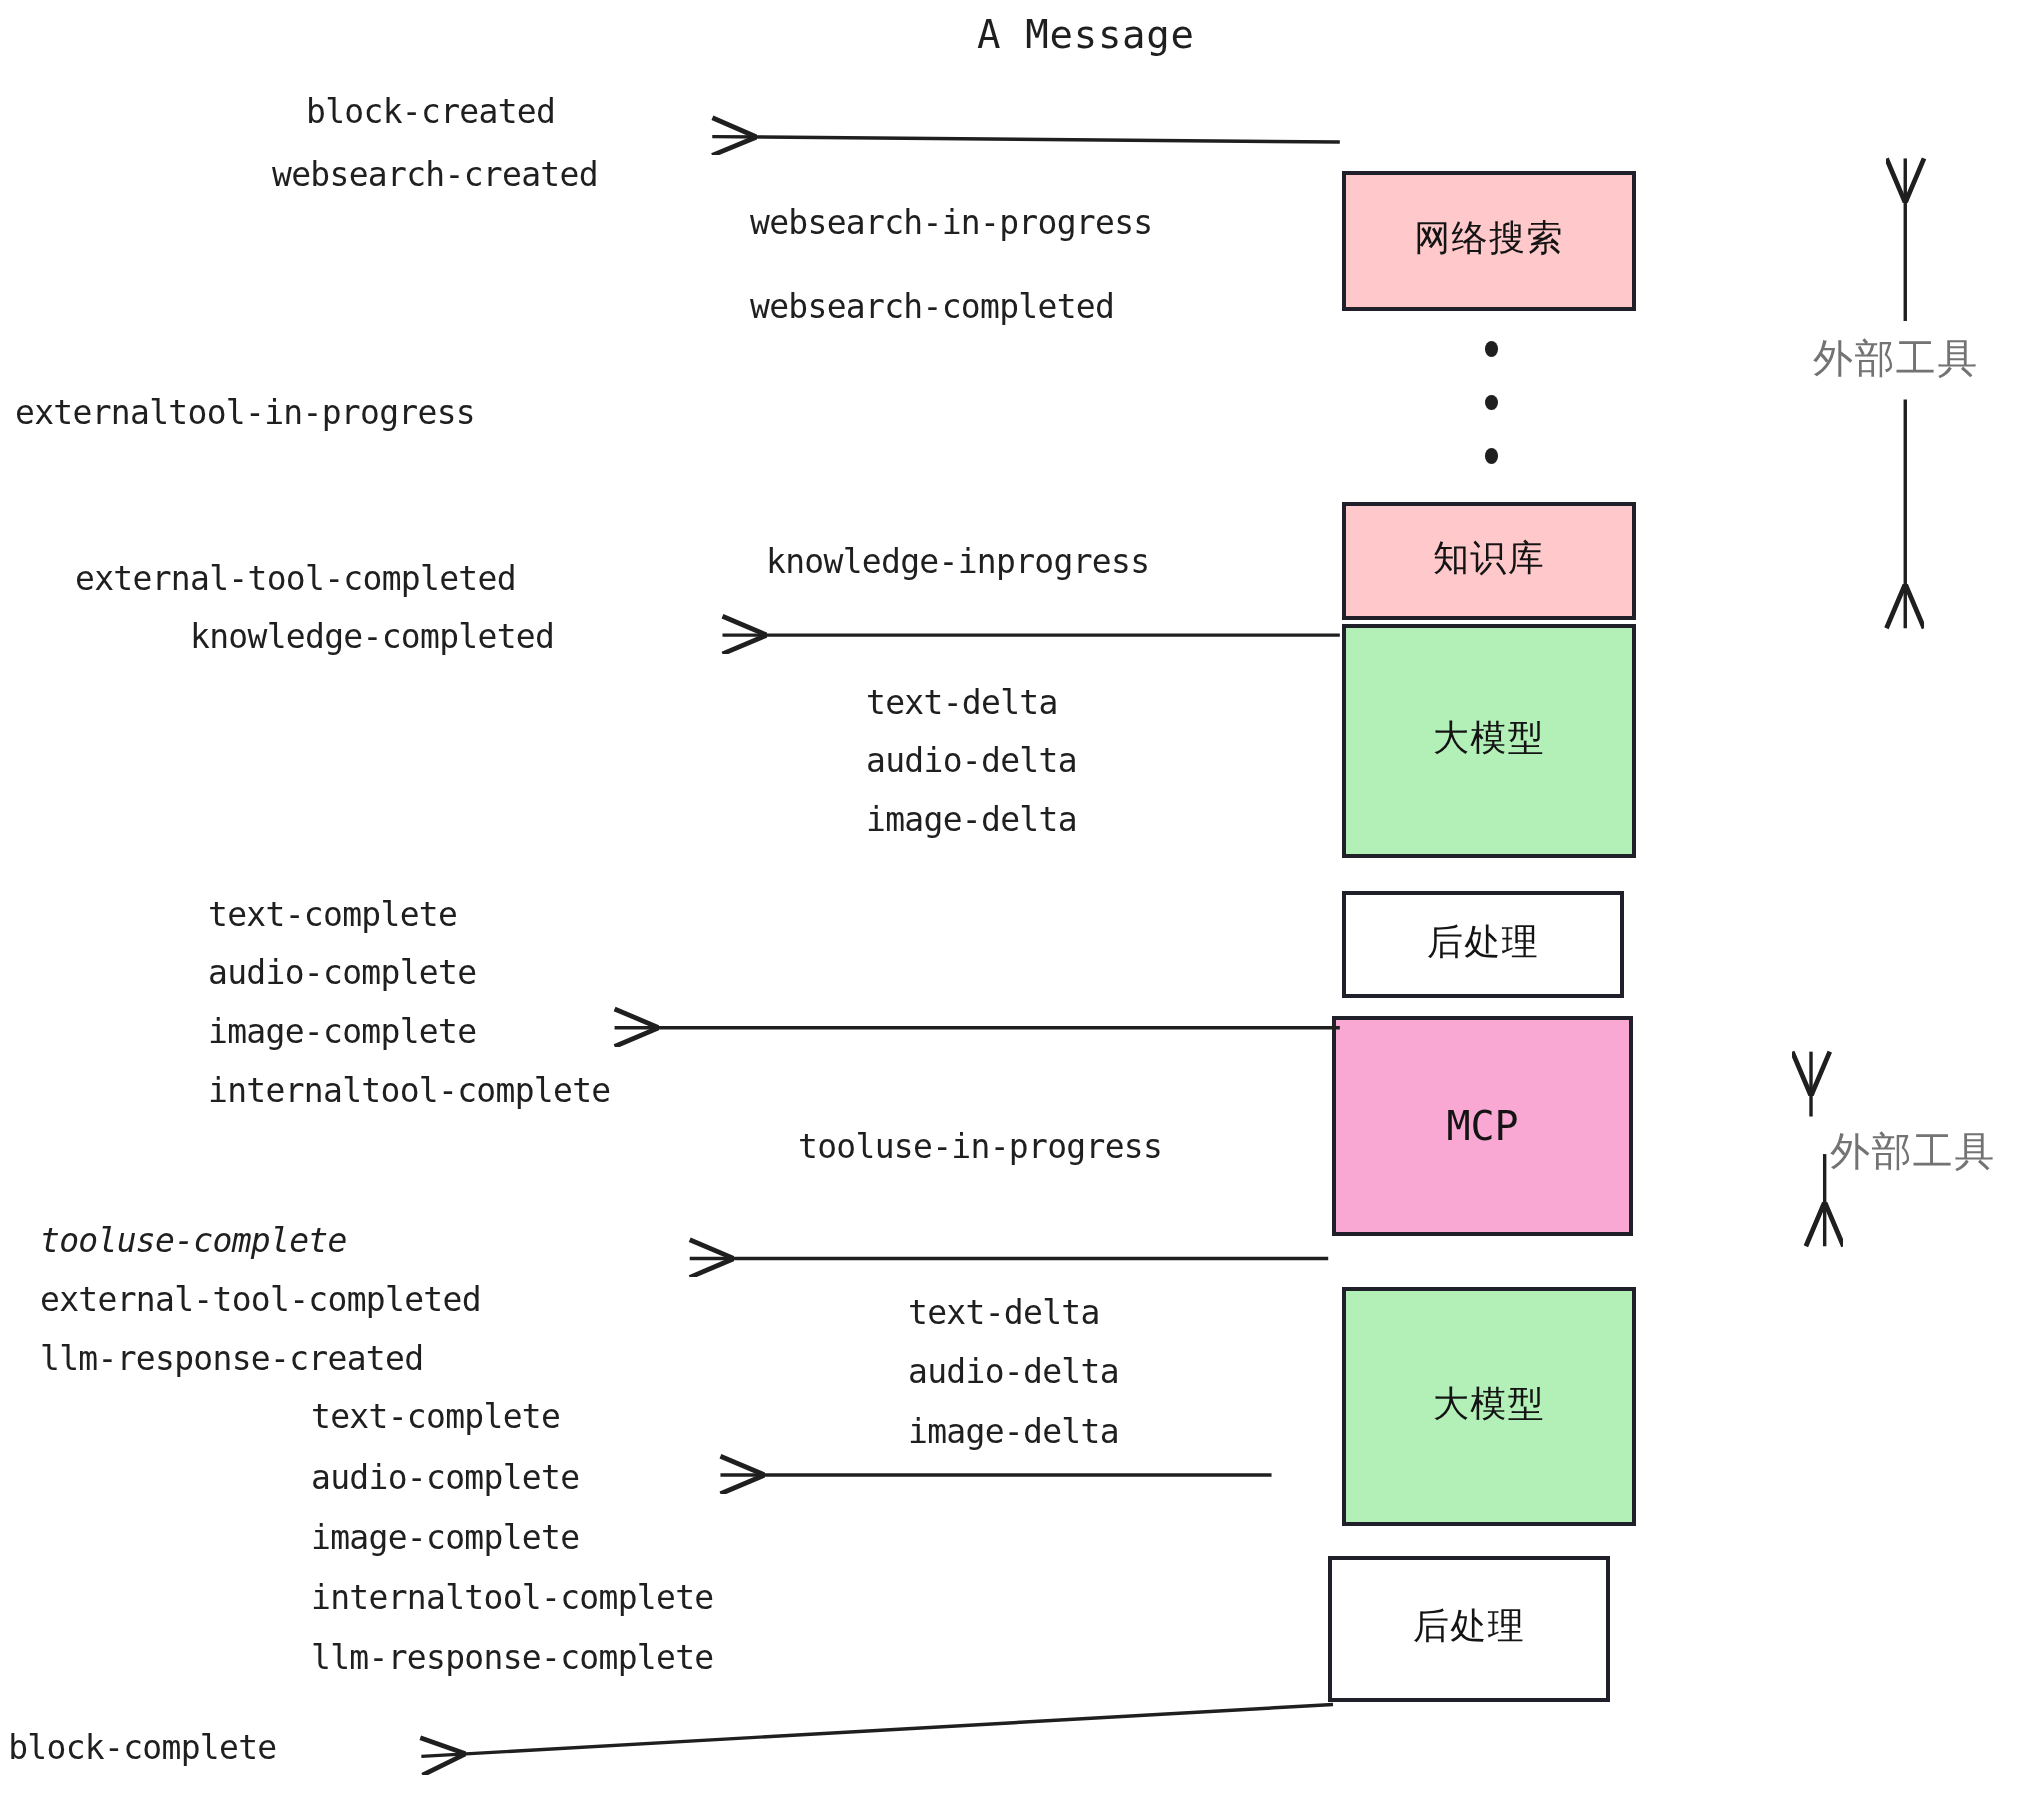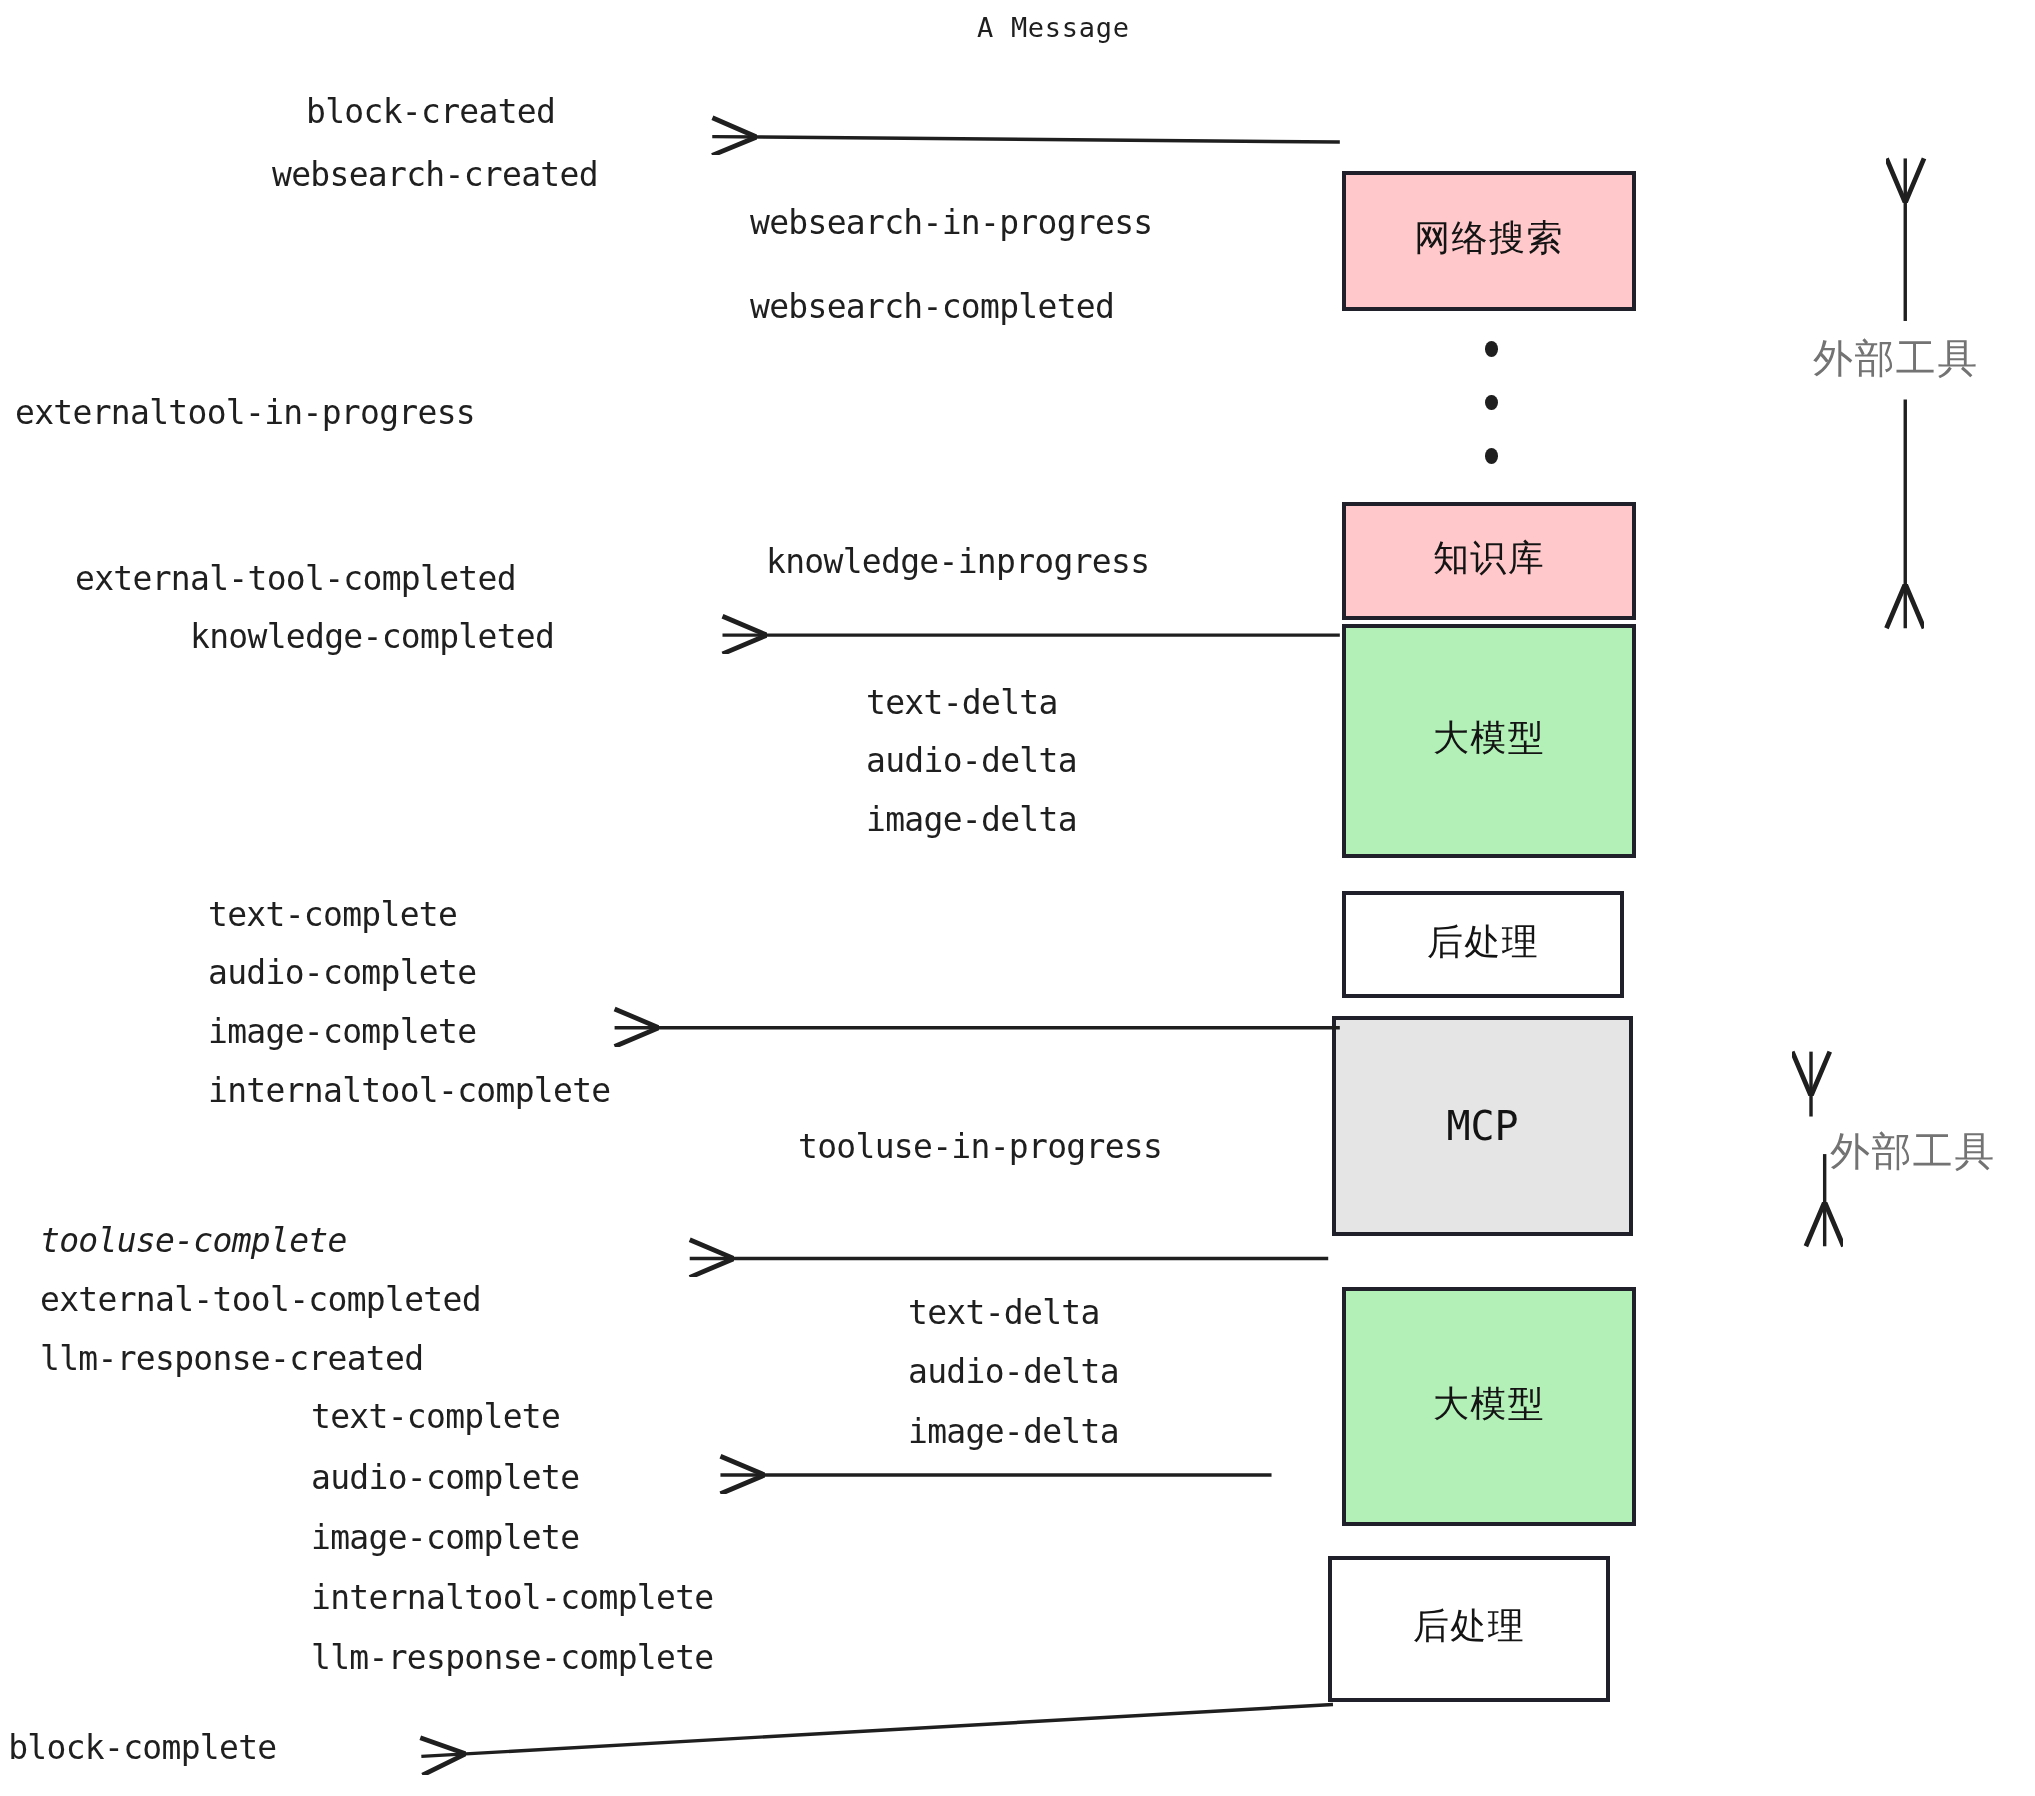--- a/index.html
+++ b/index.html
@@ -19,21 +19,21 @@
     position: absolute;
     font-family: "DejaVu Sans Mono", monospace;
     font-size: 33px;
     color: #1f1f1f;
     white-space: nowrap;
     letter-spacing: -0.7px;
   }
   .title {
     position: absolute;
     font-family: "DejaVu Sans Mono", monospace;
-    font-size: 27px;
+    font-size: 39px;
     color: #1f1f1f;
     white-space: nowrap;
     letter-spacing: 0.7px;
   }
   .node {
     position: absolute;
     border: 4.1px solid #20202a;
     box-sizing: border-box;
     display: flex;
     align-items: center;
@@ -95,21 +95,21 @@
       </div>
       <div class="node" style="left: 1342px; top: 502px; width: 294px; height: 118px; background: rgb(255, 201, 203); border-color: rgb(32, 32, 42);">
         <span>知识库</span>
       </div>
       <div class="node" style="left: 1342px; top: 624px; width: 294px; height: 234px; background: rgb(178, 240, 184); border-color: rgb(32, 32, 42);">
         <span>大模型</span>
       </div>
       <div class="node" style="left: 1342px; top: 891px; width: 282px; height: 107px; background: rgb(255, 255, 255); border-color: rgb(32, 32, 42);">
         <span>后处理</span>
       </div>
-      <div class="node mono" style="left: 1332px; top: 1016px; width: 301px; height: 220px; background: #e5e5e5; border-color: rgb(32, 32, 42);">
+      <div class="node mono" style="left: 1332px; top: 1016px; width: 301px; height: 220px; background: #f9a8d4; border-color: rgb(32, 32, 42);">
         <span>MCP</span>
       </div>
       <div class="node" style="left: 1342px; top: 1287px; width: 294px; height: 239px; background: rgb(178, 240, 184); border-color: rgb(32, 32, 42);">
         <span>大模型</span>
       </div>
       <div class="node" style="left: 1328px; top: 1556px; width: 282px; height: 146px; background: rgb(255, 255, 255); border-color: rgb(32, 32, 42);">
         <span>后处理</span>
       </div>
     </div>
 

